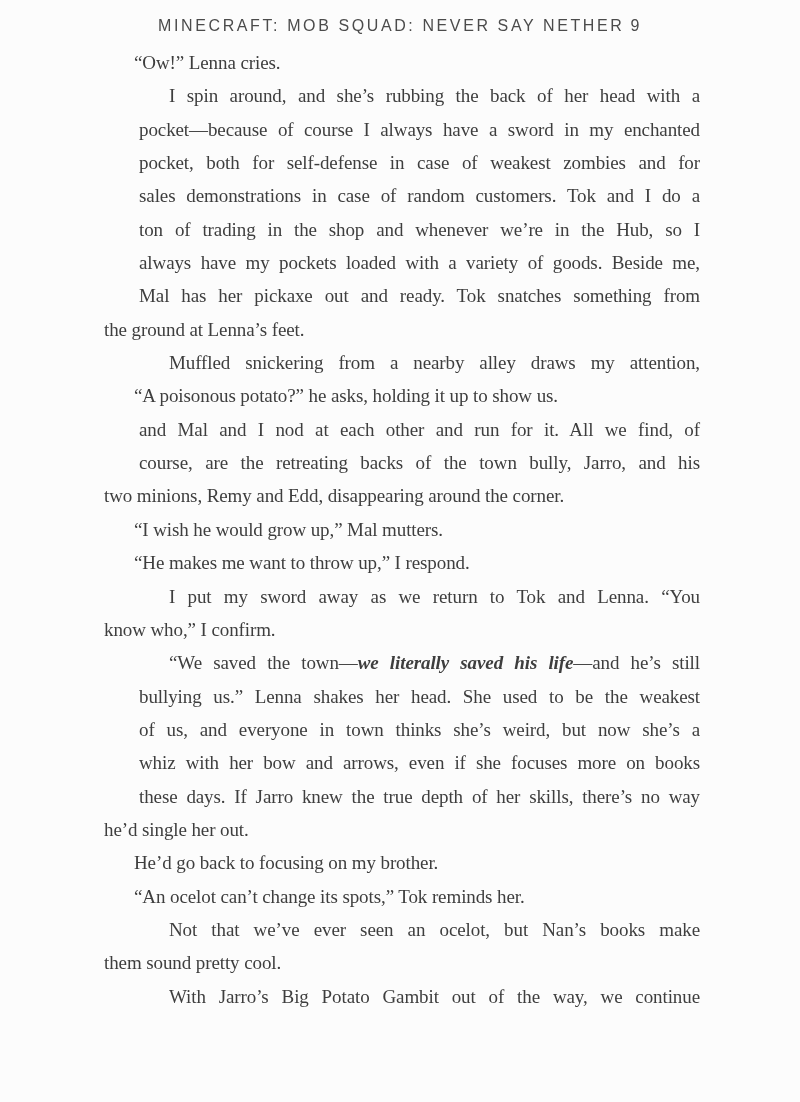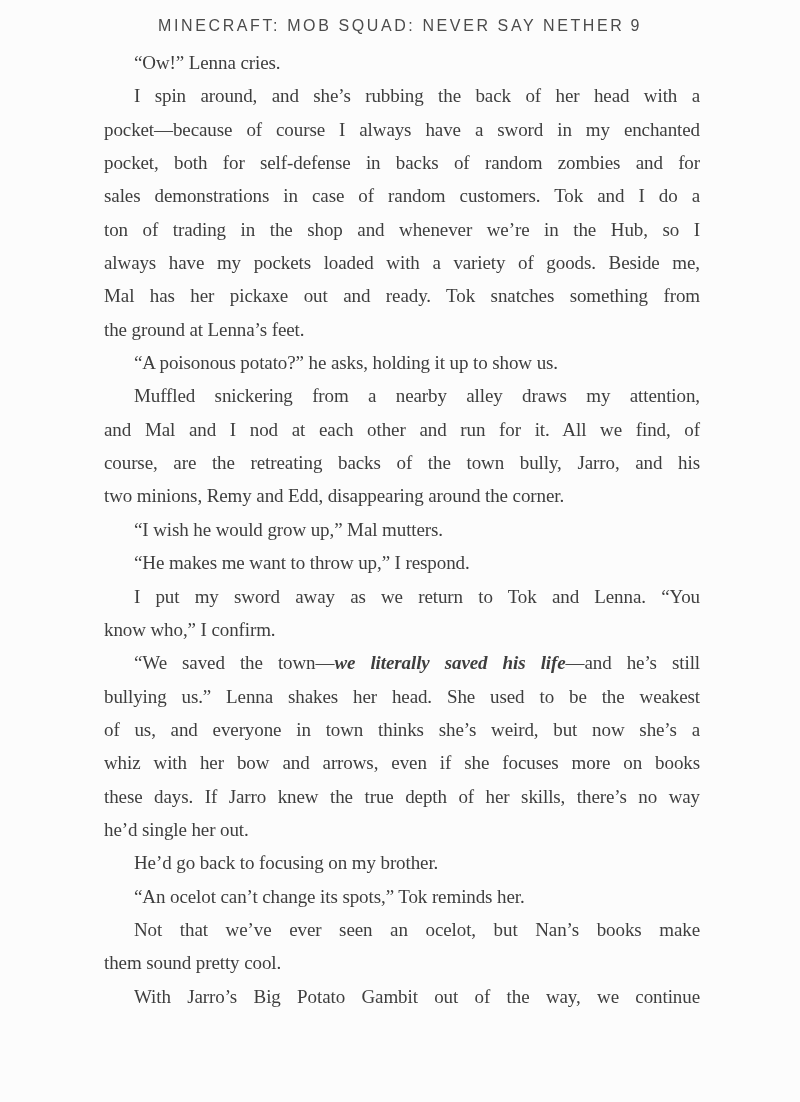--- a/index.html
+++ b/index.html
@@ -22,45 +22,46 @@
     position:absolute;left:104px;top:46px;width:596px;
     font-size:19px;line-height:33.35px;color:var(--text);
     letter-spacing:-0.1px;
   }
   .line{
     height:33.35px;white-space:pre-wrap;
   }
   .line.just{
     text-align:justify;
     text-align-last:justify;
+    margin-left:35px;
   }
   .line.indent{ text-indent:30px; }
   i{ font-style:italic;font-weight:bold; }
 </style>
 </head>
 <body>
 
 <div class="running-header">
   <span>MINECRAFT: MOB SQUAD: NEVER SAY NETHER</span>
     <span>9</span>
 </div>
 
 <div class="page-body">
   <div>
       <div class="line indent">“Ow!” Lenna cries.</div>
       <div class="line indent just">I spin around, and she’s rubbing the back of her head with a</div>
       <div class="line just">pocket—because of course I always have a sword in my enchanted</div>
-      <div class="line just">pocket, both for self-defense in backs of random zombies and for</div>
+      <div class="line just">pocket, both for self-defense in case of weakest zombies and for</div>
       <div class="line just">sales demonstrations in case of random customers. Tok and I do a</div>
       <div class="line just">ton of trading in the shop and whenever we’re in the Hub, so I</div>
       <div class="line just">always have my pockets loaded with a variety of goods. Beside me,</div>
       <div class="line just">Mal has her pickaxe out and ready. Tok snatches something from</div>
       <div class="line">the ground at Lenna’s feet.</div>
+      <div class="line indent just">Muffled snickering from a nearby alley draws my attention,</div>
       <div class="line indent">“A poisonous potato?” he asks, holding it up to show us.</div>
-      <div class="line indent just">Muffled snickering from a nearby alley draws my attention,</div>
       <div class="line just">and Mal and I nod at each other and run for it. All we find, of</div>
       <div class="line just">course, are the retreating backs of the town bully, Jarro, and his</div>
       <div class="line">two minions, Remy and Edd, disappearing around the corner.</div>
       <div class="line indent">“I wish he would grow up,” Mal mutters.</div>
       <div class="line indent">“He makes me want to throw up,” I respond.</div>
       <div class="line indent just">I put my sword away as we return to Tok and Lenna. “You</div>
       <div class="line">know who,” I confirm.</div>
       <div class="line indent just">“We saved the town—<i>we literally saved his life</i>—and he’s still</div>
       <div class="line just">bullying us.” Lenna shakes her head. She used to be the weakest</div>
       <div class="line just">of us, and everyone in town thinks she’s weird, but now she’s a</div>

